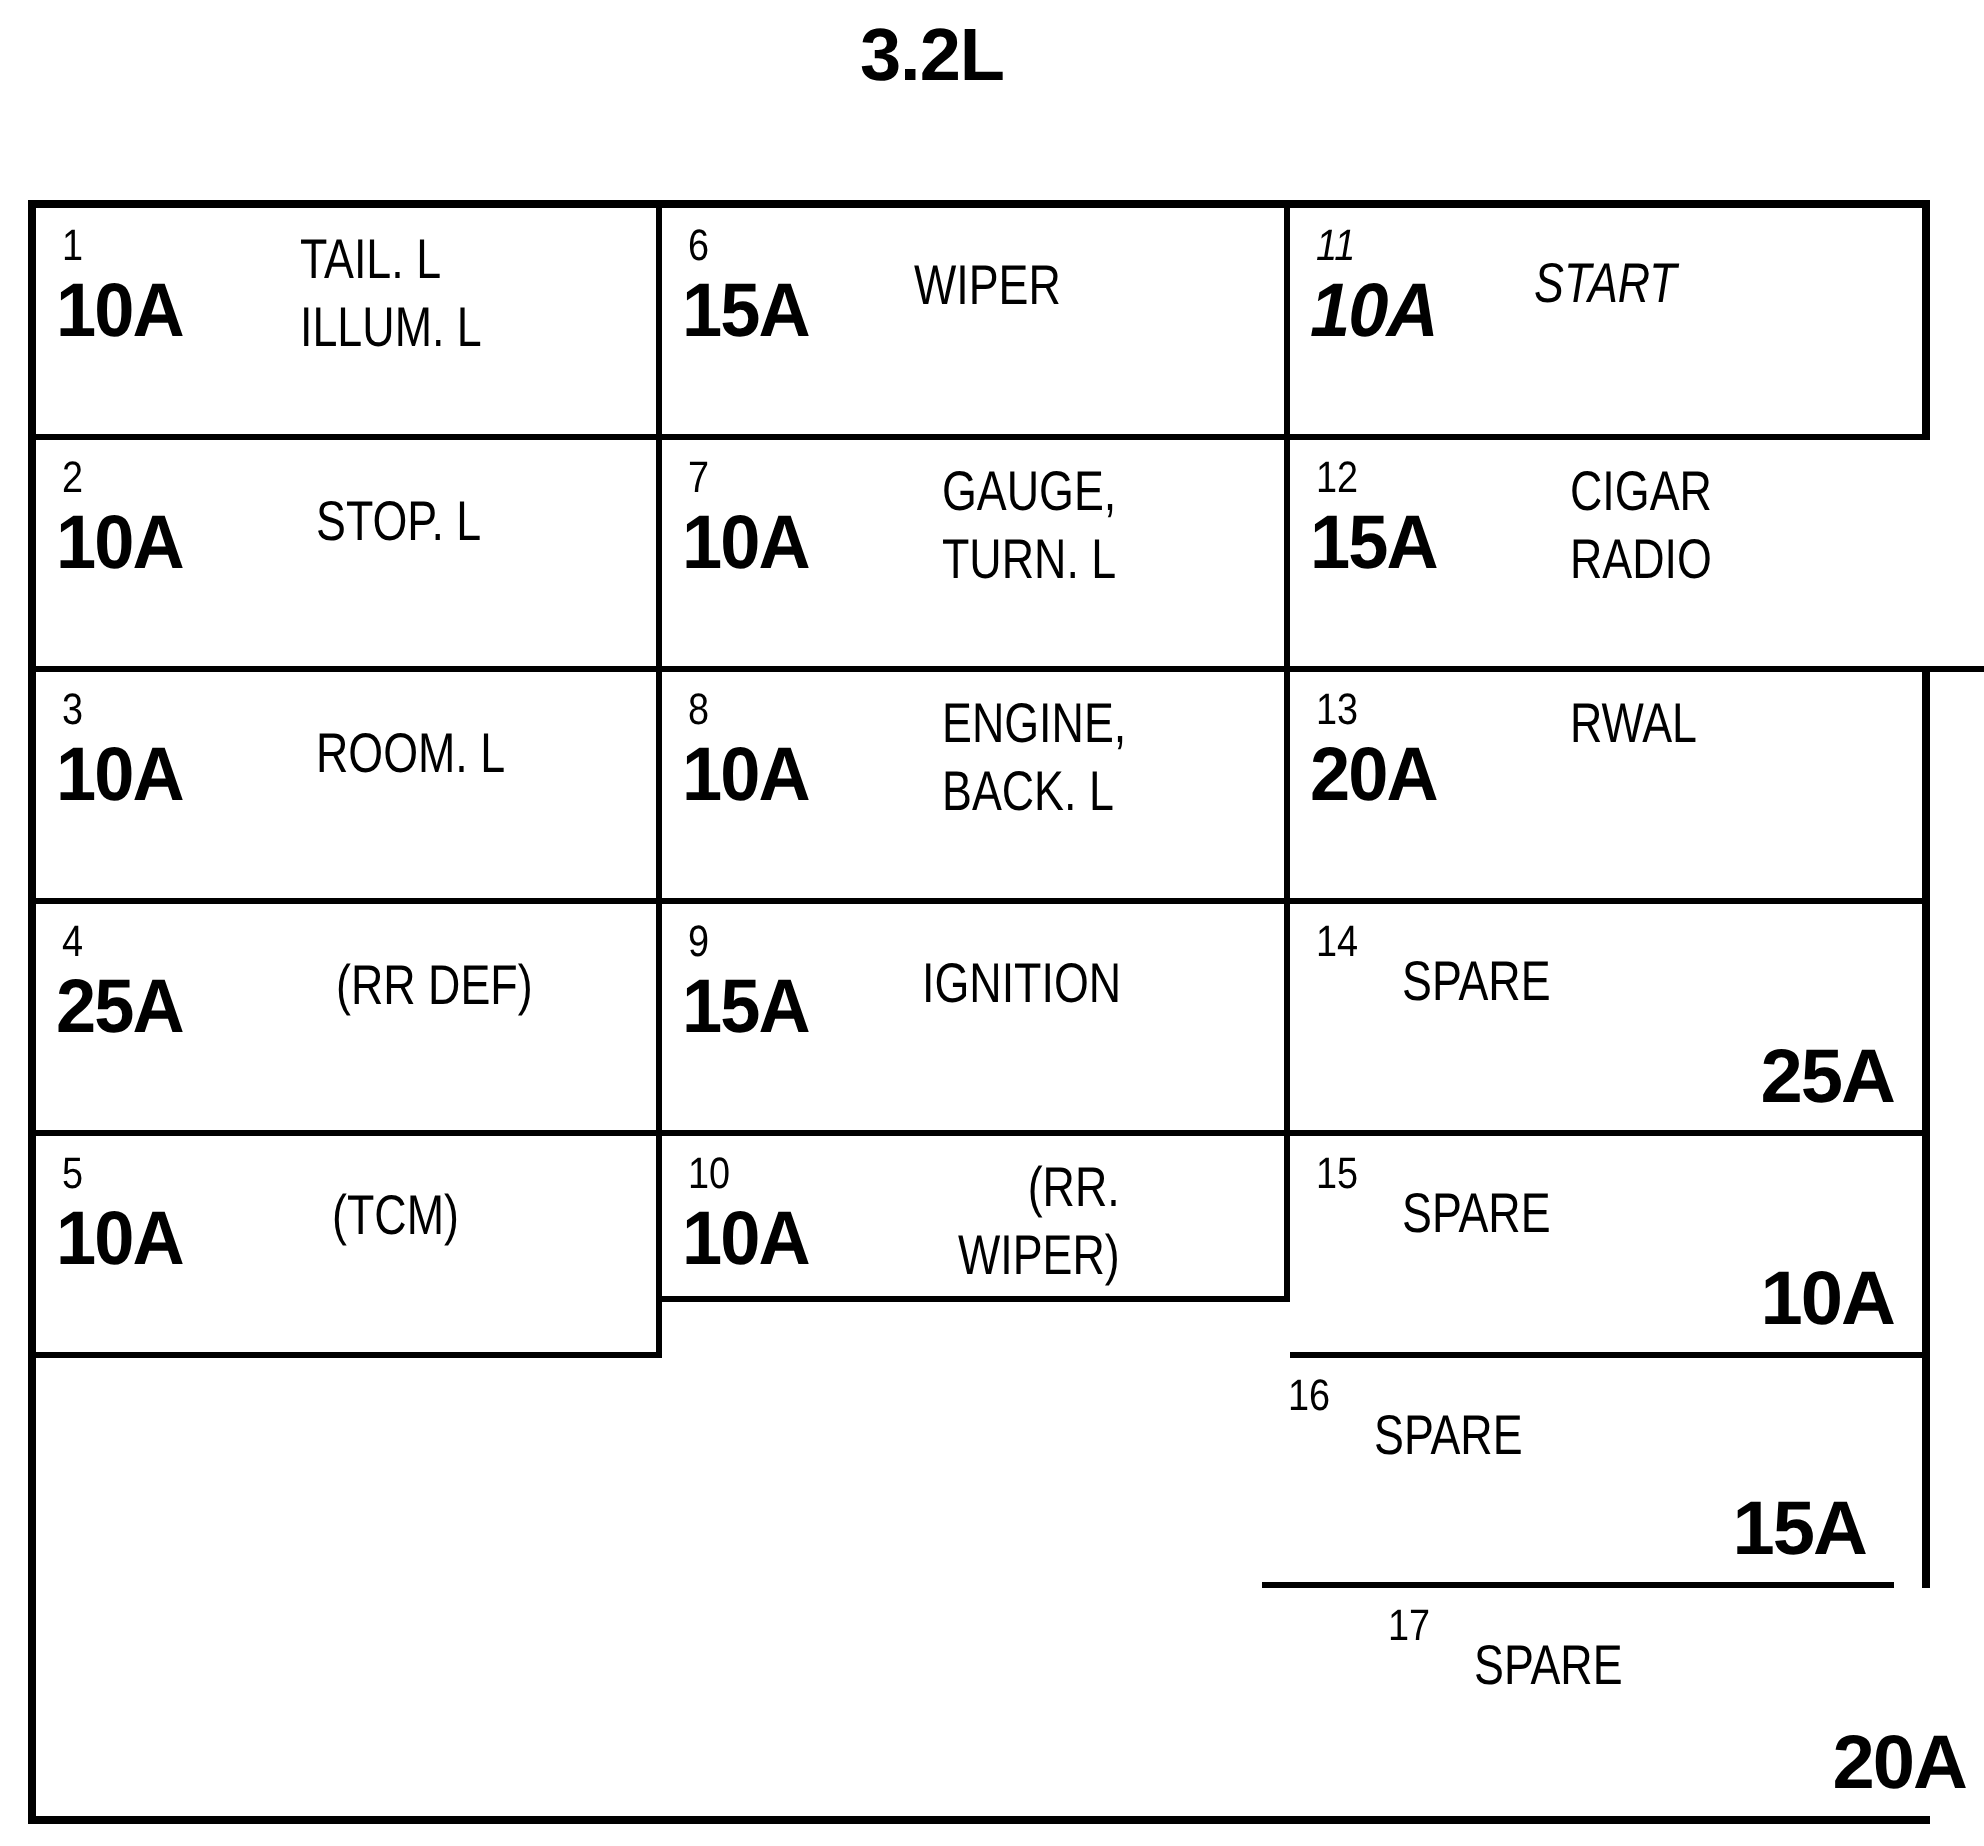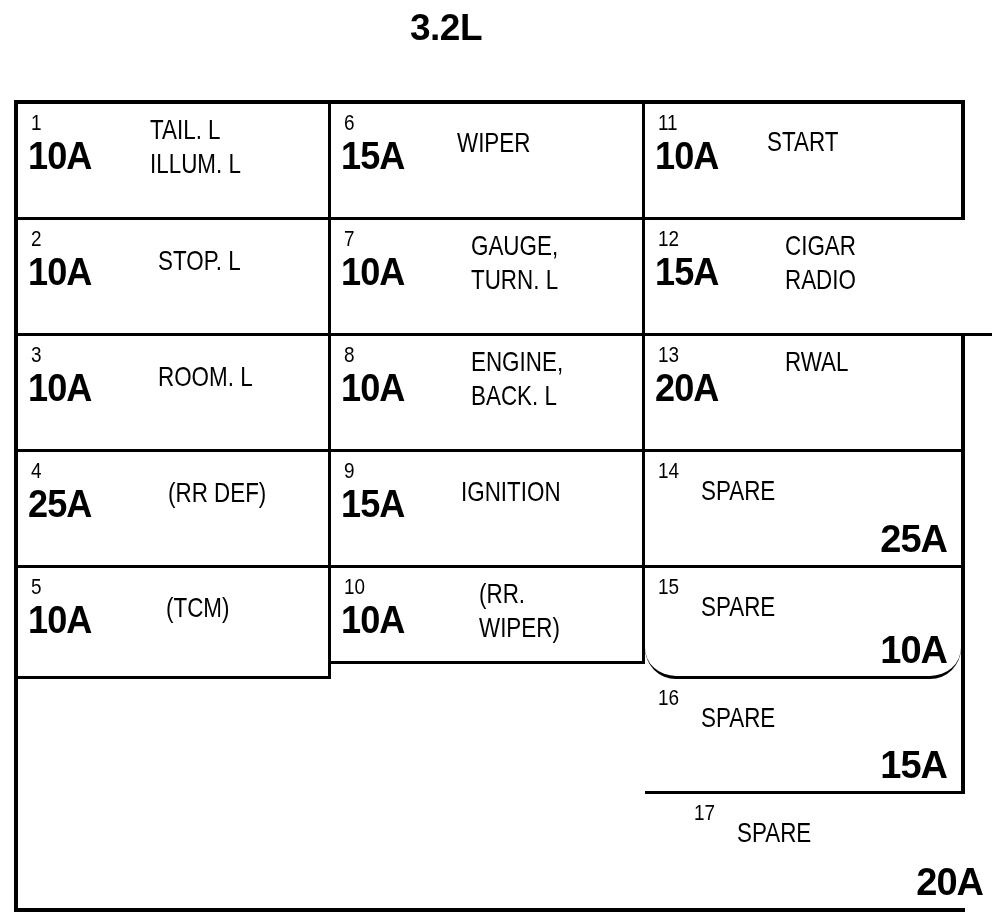--- a/index.html
+++ b/index.html
@@ -22,20 +22,21 @@
   #diagram-title {
     position: absolute;
     left: 0;
     top: 7px;
     width: 892px;
     text-align: center;
     font-size: 37px;
     font-weight: bold;
     letter-spacing: -0.5px;
     line-height: 42px;
+    padding-left: 20px;
   }
 
   
   #fuse-table {
     position: absolute;
     left: 14px;
     top: 100px;
     width: 951px;
     height: 812px;
     border: 4px solid #000;
@@ -229,28 +230,28 @@
     <span class="fuse-desc two-line d-engine">ENGINE,
 BACK. L</span>
   </div>
 
   <div class="cell bb br" style="left:313px; top:348px; width:314px; height:116px;">
     <span class="fuse-num">9</span>
     <span class="fuse-amp">15A</span>
     <span class="fuse-desc d-ign">IGNITION</span>
   </div>
 
-  <div class="cell bb br" style="left:313px; top:464px; width:314px; height:96px;">
+  <div class="cell bb br" style="left:313px; top:464px; width:314px; height:83px;text-align:right;">
     <span class="fuse-num">10</span>
     <span class="fuse-amp">10A</span>
     <span class="fuse-desc two-line d-rrwip">(RR.
 WIPER)</span>
   </div>
 
-  <div class="cell bb" style="left:627px; top:0px; width:316px; height:116px;">
+  <div class="cell bb" style="left:627px; top:0px; width:316px; height:116px;font-style:italic;">
     <span class="fuse-num">11</span>
     <span class="fuse-amp">10A</span>
     <span class="fuse-desc d-start">START</span>
   </div>
 
   <div class="cell bb" style="left:627px; top:116px; width:358px; height:116px;text-decoration:underline;">
     <span class="fuse-num">12</span>
     <span class="fuse-amp">15A</span>
     <span class="fuse-desc two-line d-cigar">CIGAR
 RADIO</span>
@@ -261,27 +262,27 @@
     <span class="fuse-amp">20A</span>
     <span class="fuse-desc d-rwal">RWAL</span>
   </div>
 
   <div class="cell bb" style="left:627px; top:348px; width:316px; height:116px;text-align:center;">
     <span class="spare-num">14</span>
     <span class="spare-label">SPARE</span>
     <span class="spare-amp">25A</span>
   </div>
 
-  <div class="cell bb" style="left:627px; top:464px; width:316px; height:111px;border-radius:31px;">
+  <div class="cell bb" style="left:627px; top:464px; width:316px; height:111px;">
     <span class="spare-num">15</span>
     <span class="spare-label">SPARE</span>
     <span class="spare-amp">10A</span>
   </div>
 
-  <div class="cell bb" style="left:627px; top:575px; width:316px; height:115px;">
+  <div class="cell bb" style="left:613px; top:575px; width:316px; height:115px;">
     <span class="spare-num">16</span>
     <span class="spare-label">SPARE</span>
     <span class="spare-amp">15A</span>
   </div>
 
   <div class="cell" style="left:663px; top:690px; width:316px; height:114px;">
     <span class="spare-num">17</span>
     <span class="spare-label">SPARE</span>
     <span class="spare-amp">20A</span>
   </div>

